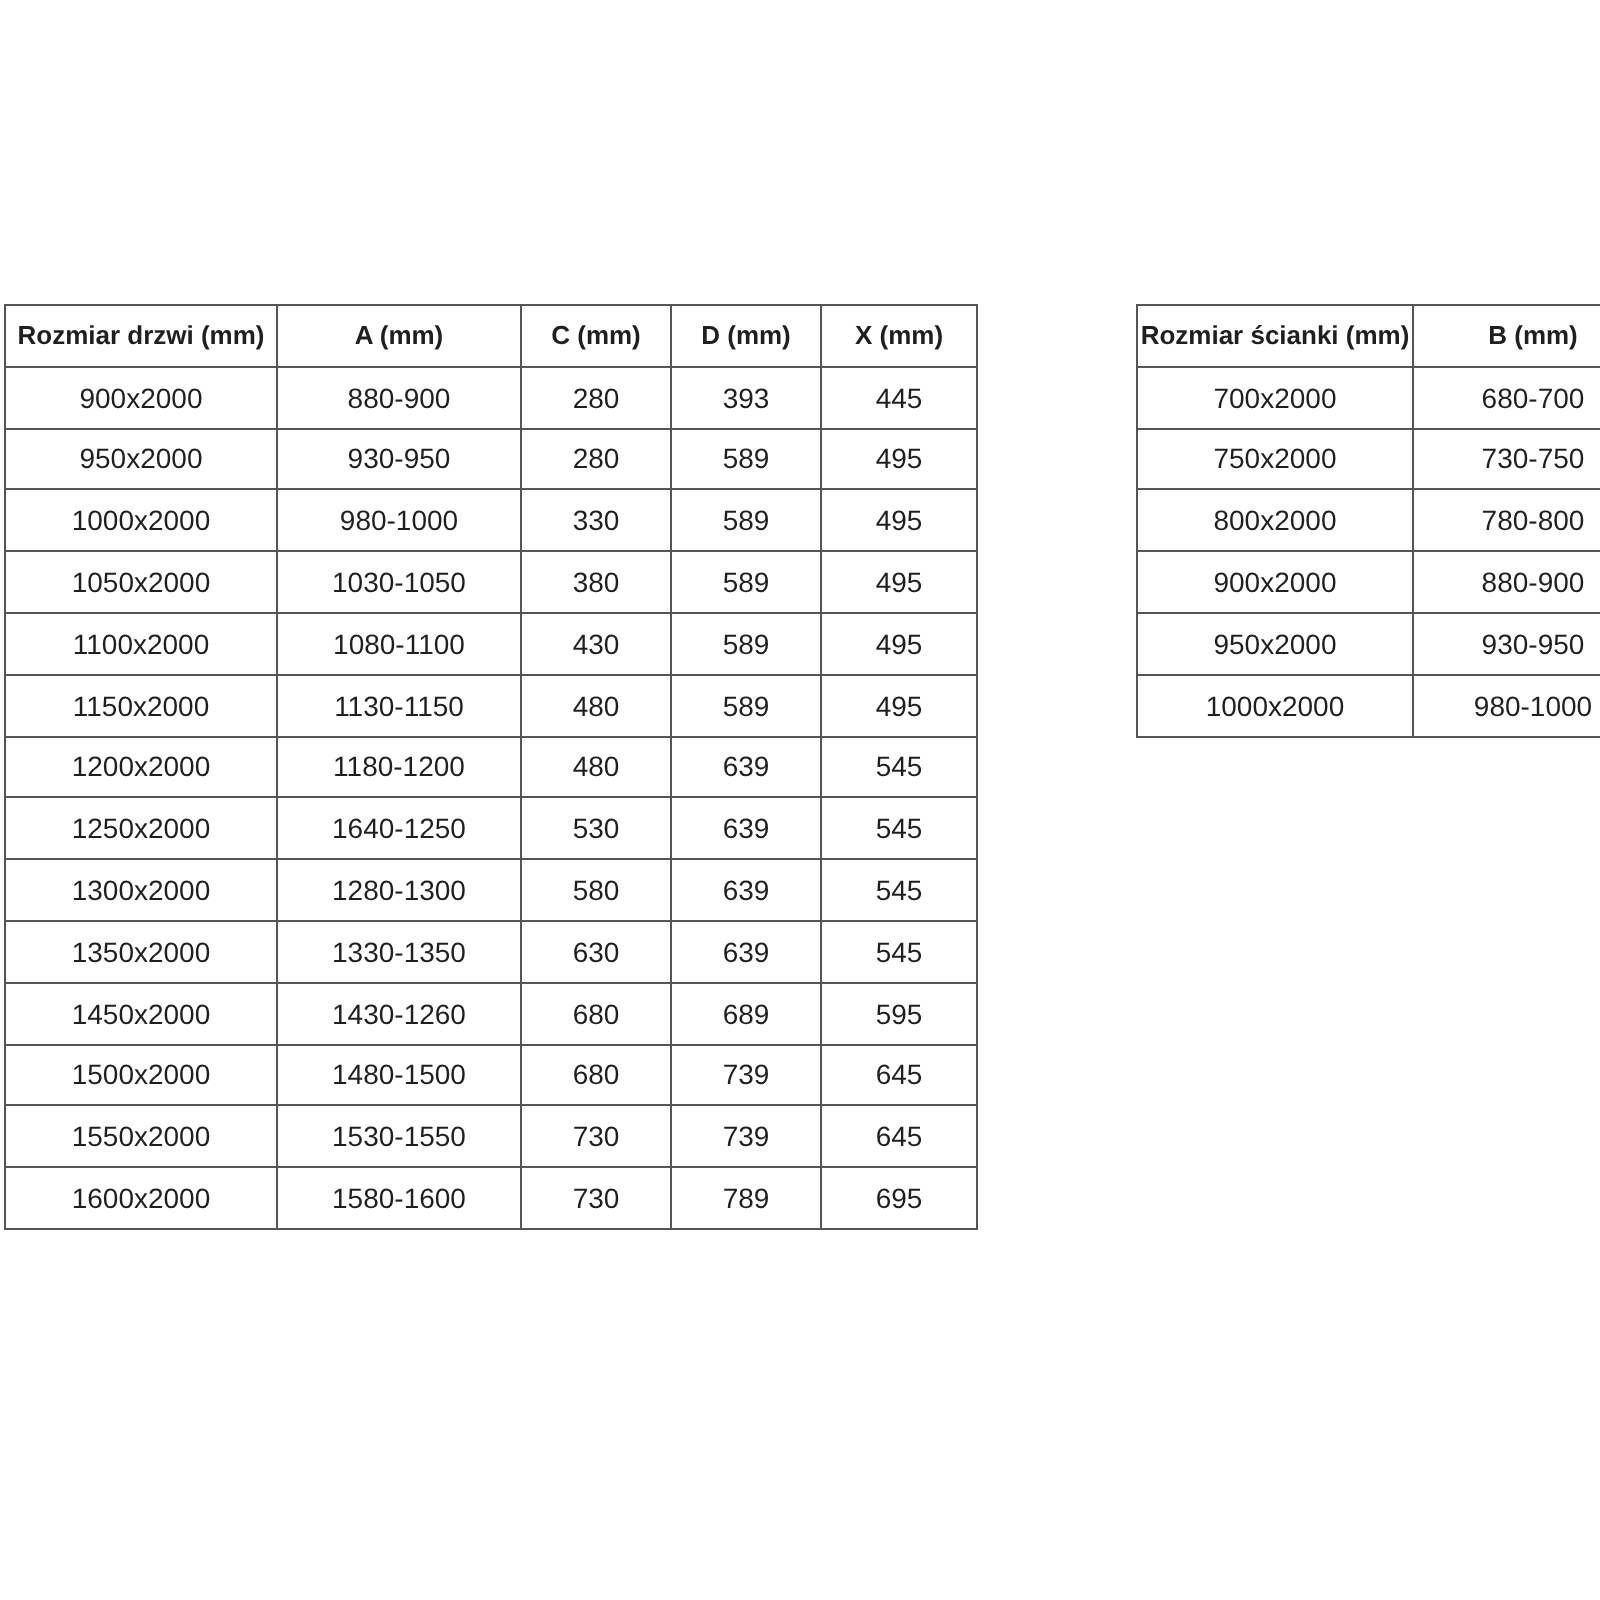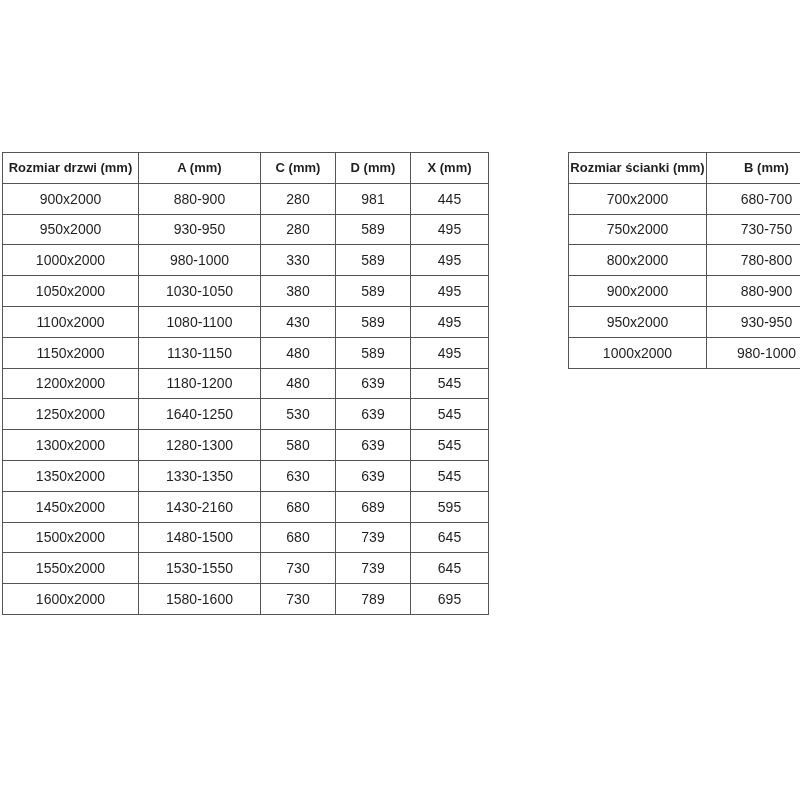--- a/index.html
+++ b/index.html
@@ -76,21 +76,21 @@
           <th>C (mm)</th>
           <th>D (mm)</th>
           <th>X (mm)</th>
         </tr>
       </thead>
       <tbody>
         <tr>
           <td>900x2000</td>
           <td>880-900</td>
           <td>280</td>
-          <td>981</td>
+          <td>393</td>
           <td>445</td>
         </tr>
         <tr>
           <td>950x2000</td>
           <td>930-950</td>
           <td>280</td>
           <td>589</td>
           <td>495</td>
         </tr>
         <tr>
@@ -144,21 +144,21 @@
         </tr>
         <tr>
           <td>1350x2000</td>
           <td>1330-1350</td>
           <td>630</td>
           <td>639</td>
           <td>545</td>
         </tr>
         <tr>
           <td>1450x2000</td>
-          <td>1430-2160</td>
+          <td>1430-1260</td>
           <td>680</td>
           <td>689</td>
           <td>595</td>
         </tr>
         <tr>
           <td>1500x2000</td>
           <td>1480-1500</td>
           <td>680</td>
           <td>739</td>
           <td>645</td>

